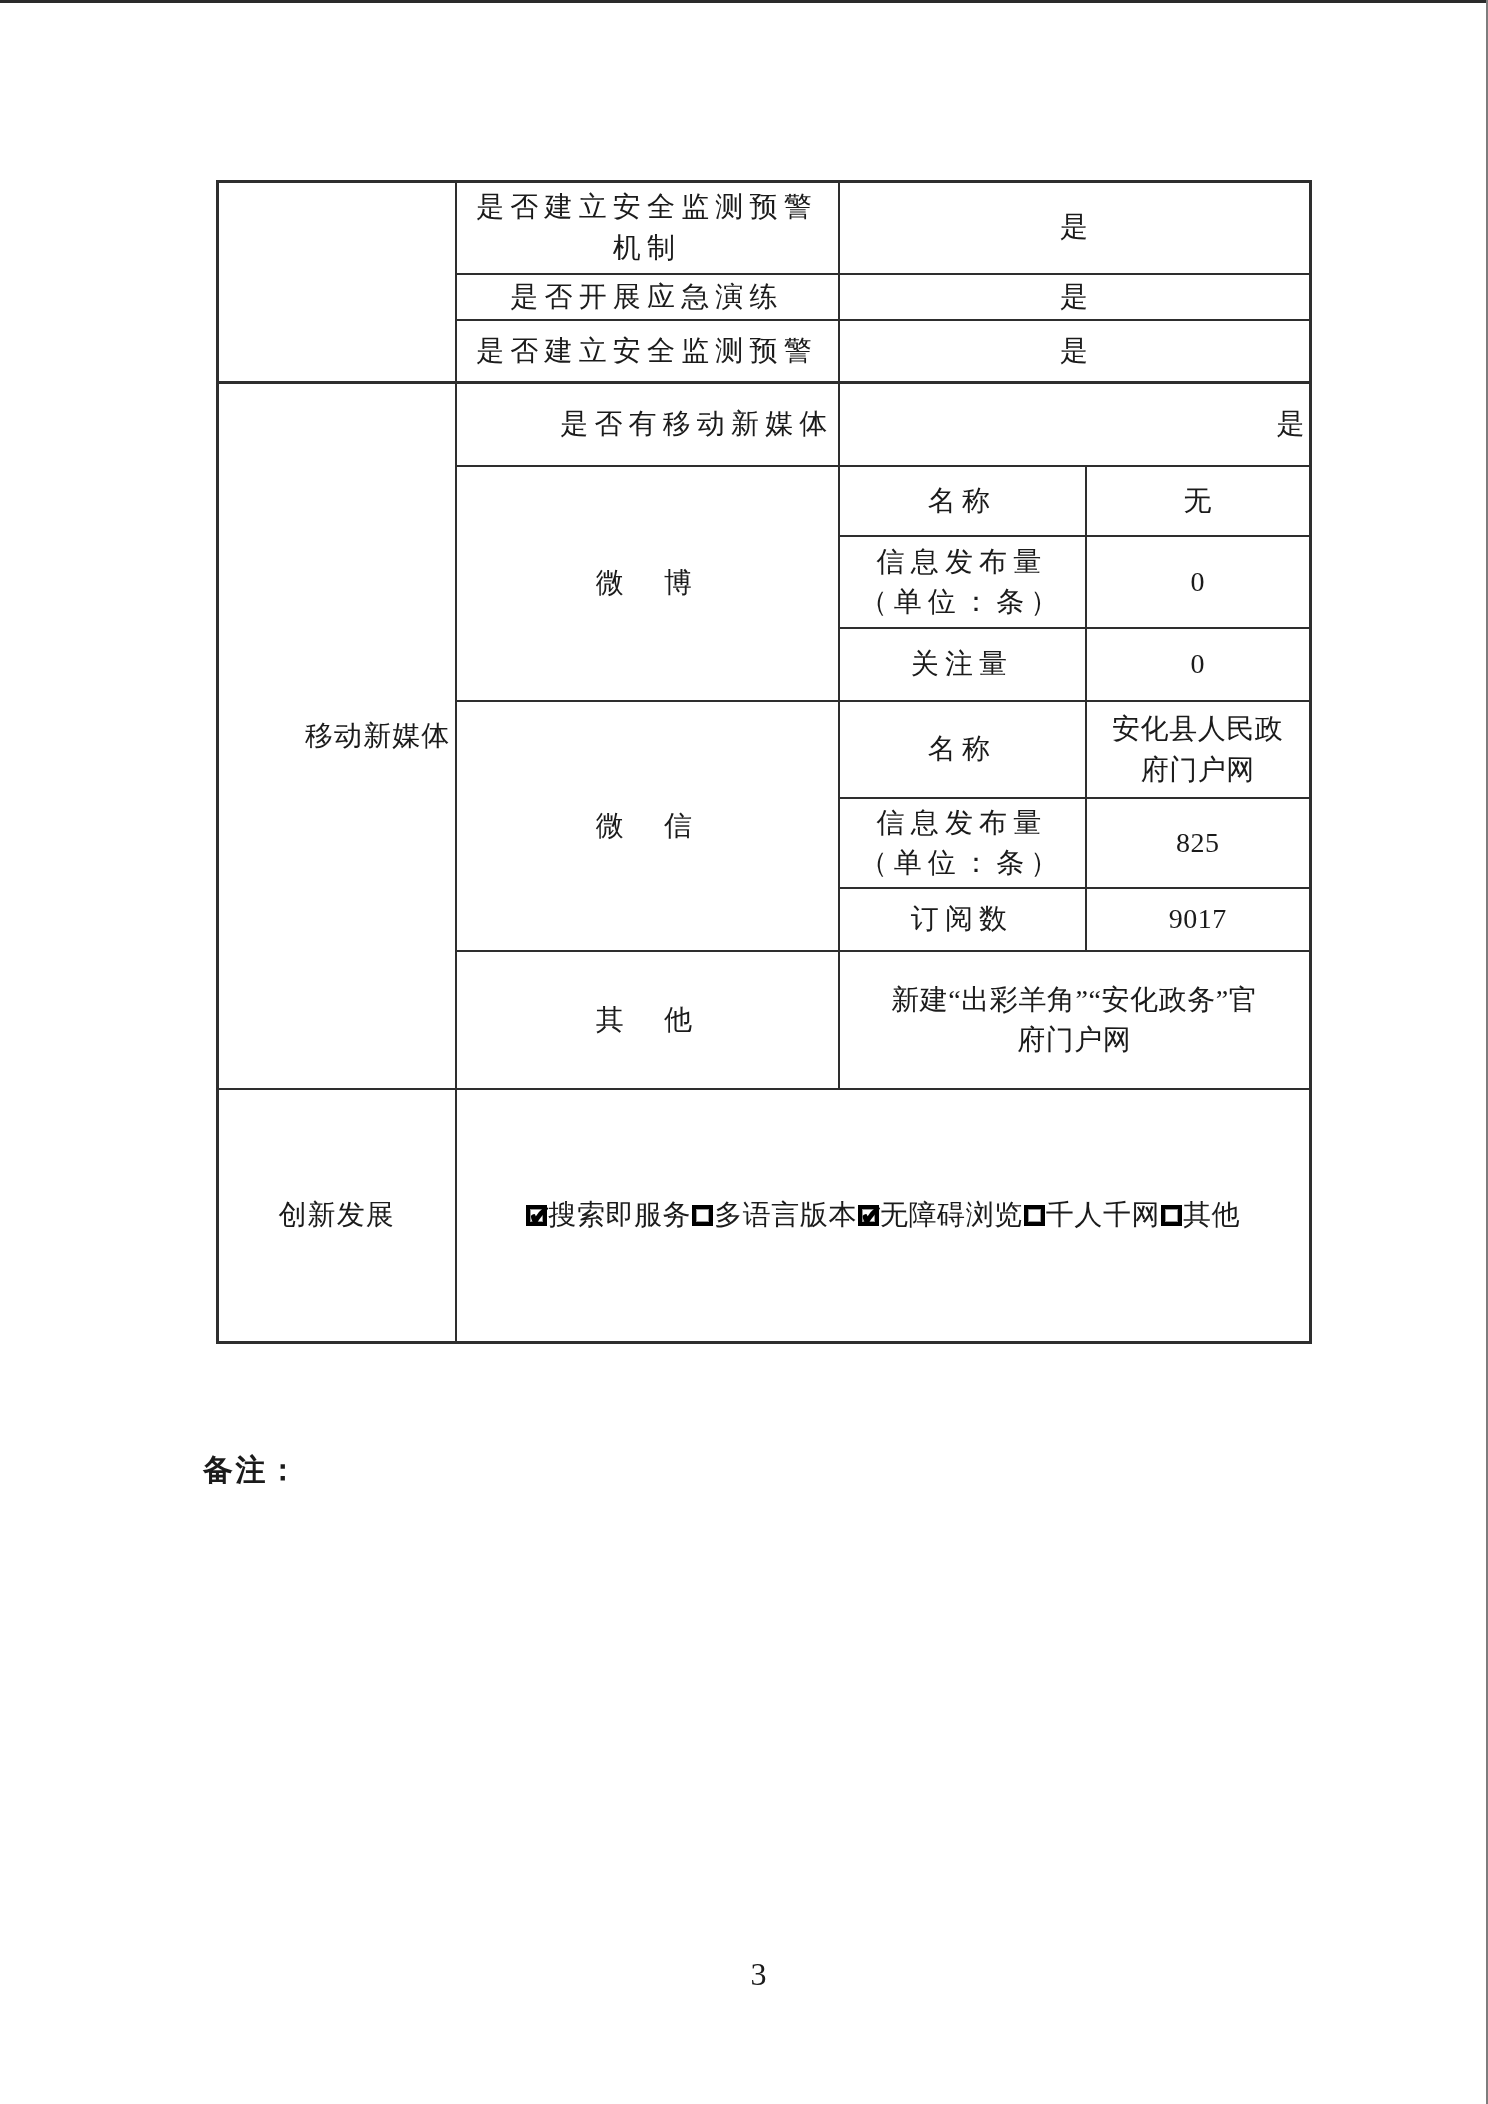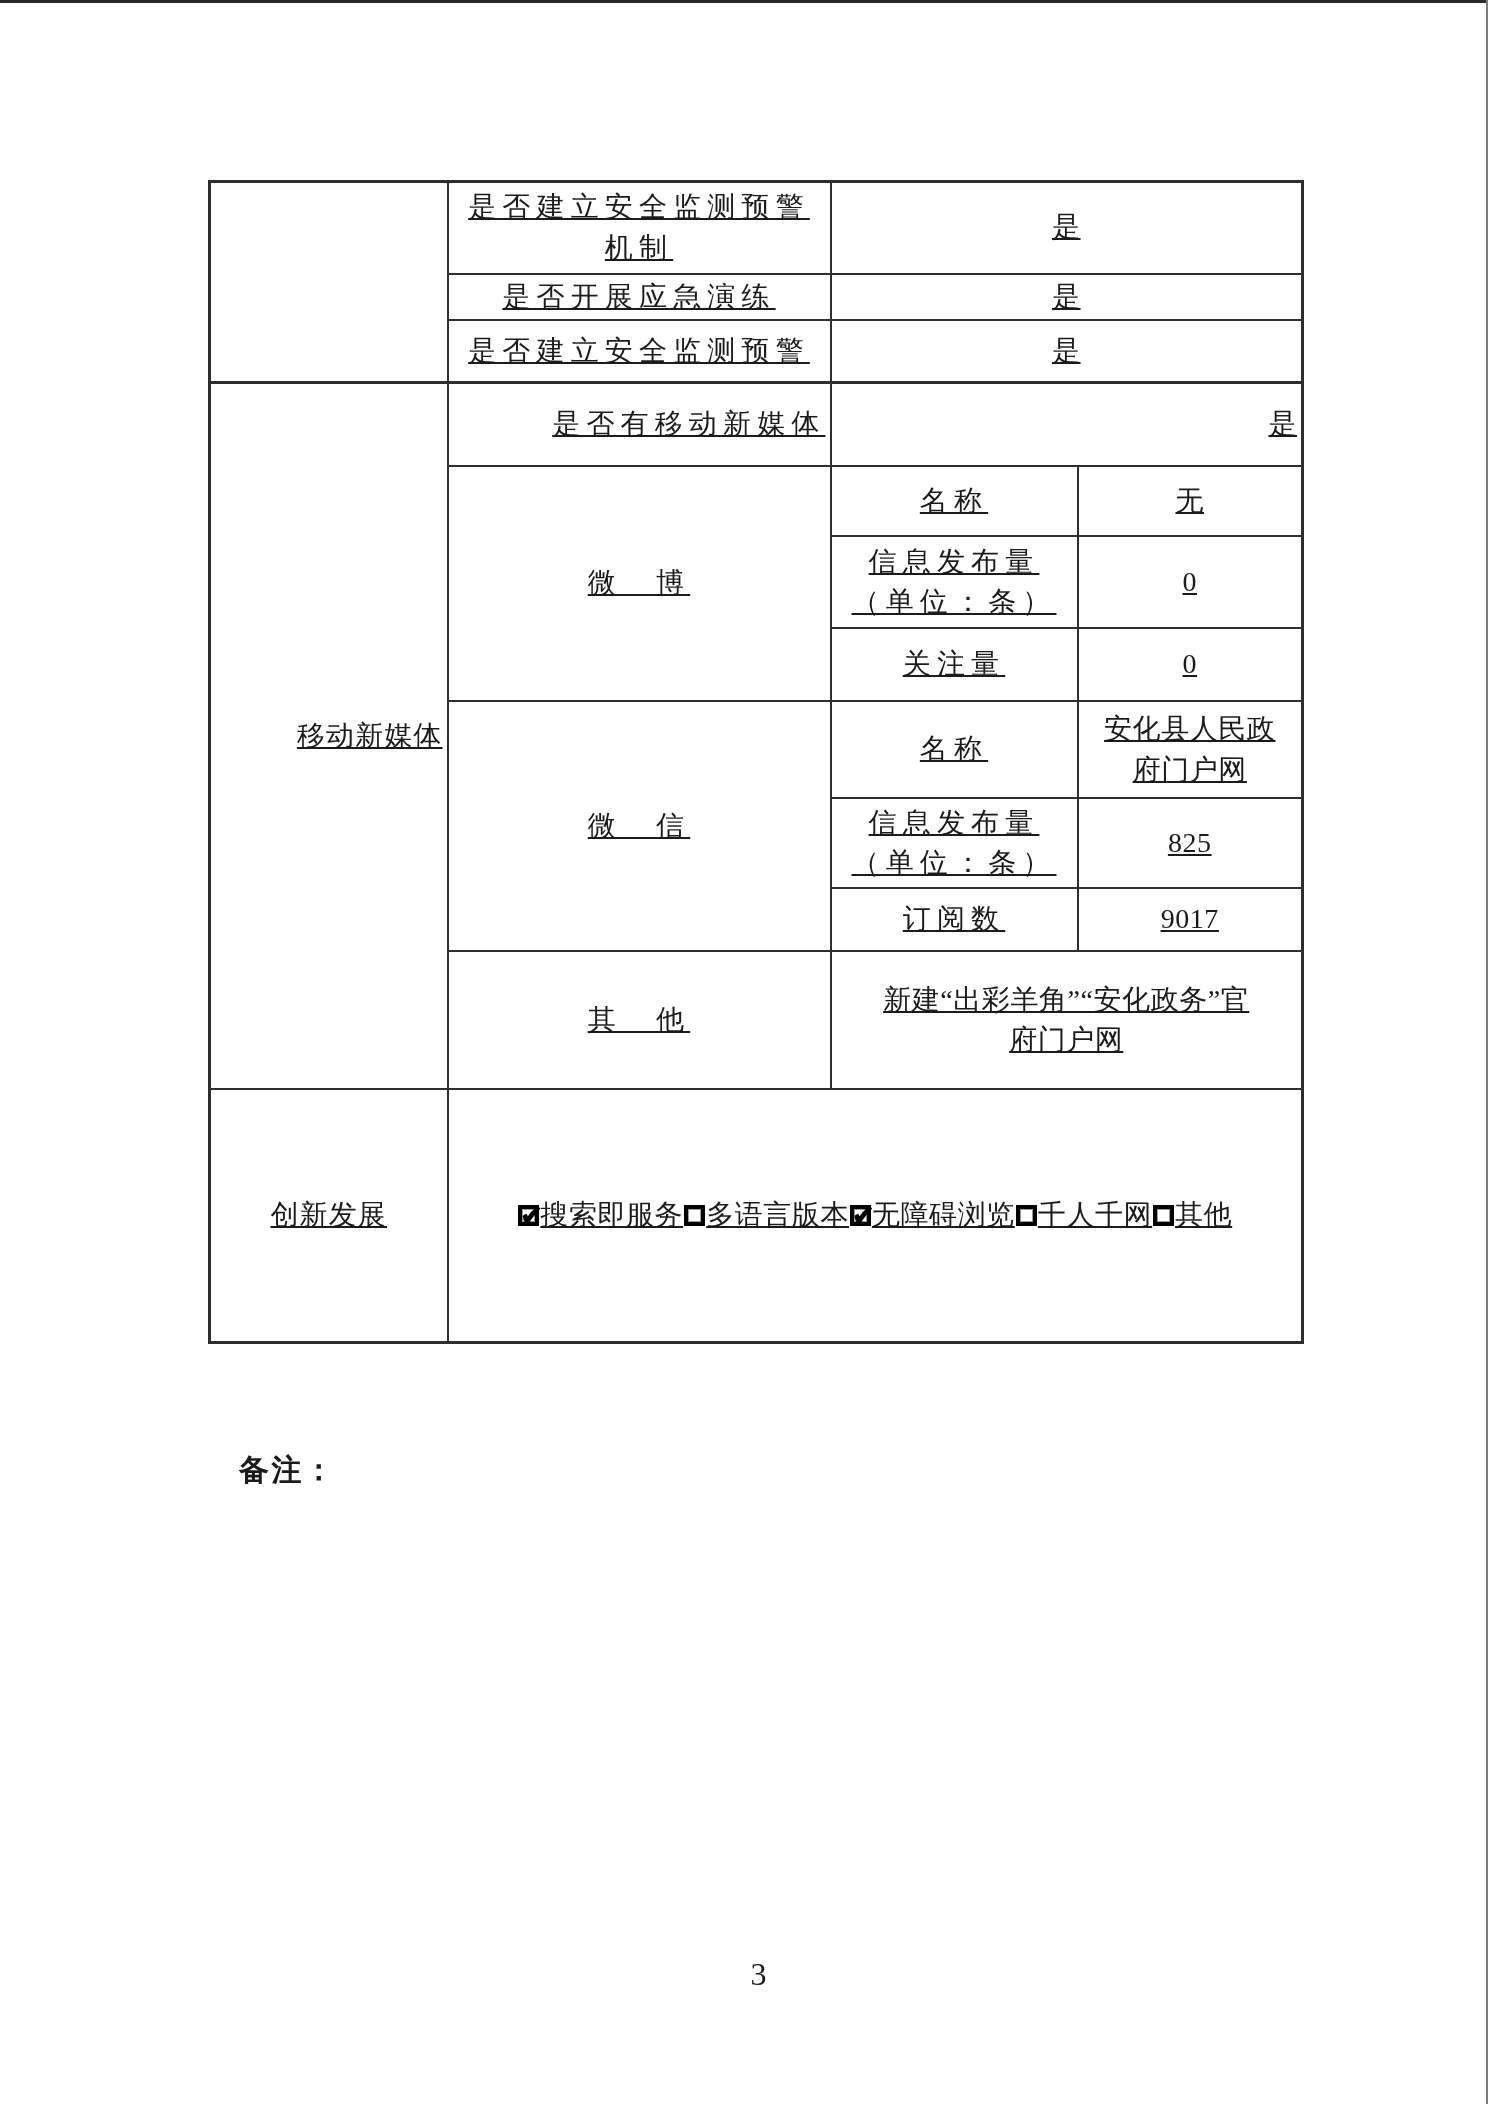--- a/index.html
+++ b/index.html
@@ -2,43 +2,43 @@
 <html><head>
 <meta charset="utf-8">
 <style>
   * { margin:0; padding:0; box-sizing:border-box; }
   html,body { width:1488px; height:2104px; background:#ffffff; overflow:hidden;
               font-family:"Liberation Serif","DejaVu Serif",serif; color:#1b1b1b; }
   .page { position:relative; width:1488px; height:2104px; background:#fff; }
   .frame-top   { position:absolute; left:0; top:0; width:1488px; height:3px; background:#2a2a2a; }
   .frame-right { position:absolute; right:0; top:0; width:2px; height:2104px; background:#7d7d7d; }
 
-  table.report { position:absolute; left:208px; top:180px; width:1093px;
-                 border-collapse:collapse; table-layout:fixed;text-decoration:underline; }
+  table.report { position:absolute; left:216px; top:180px; width:1093px;
+                 border-collapse:collapse; table-layout:fixed; }
   table.report td { border:2px solid #2e2e2e; vertical-align:middle; text-align:center;
                     font-size:28px; line-height:1.45; padding:2px 4px; }
   table.report { border:3px solid #2e2e2e; }
   tr.thick-top td { border-top-width:3px;text-align:right; }
 
   td.q   { letter-spacing:.22em; }
   td.sm  { letter-spacing:.22em;border-radius:22px; }
   td.val { letter-spacing:.02em; }
   td.side{ letter-spacing:.04em; }
   .prelines { white-space:pre-line; }
 
   td.innov-opts { text-align:left; padding-left:56px; padding-bottom:46px; letter-spacing:.02em; }
   .cb-item { white-space:nowrap; }
   .cb { position:relative; display:inline-block; width:21px; height:21px;
         border:4px solid #000; background:#fff; vertical-align:-2px;
         box-shadow:inset 0 0 0 1px #9a9a9a; margin:0 1px; }
   .cb[data-checked="true"]::after { content:"✔"; position:absolute; left:-2px; top:-12px;
         font-size:27px; font-weight:bold; color:#000; }
 
   .notes { position:absolute; left:203px; top:1450px; font-size:30px; font-weight:bold;
-           letter-spacing:.08em;margin-left:36px; }
+           letter-spacing:.08em; }
   .pageno { position:absolute; left:212px; top:1956px; width:1093px; text-align:center;
             font-size:32px; }
 </style>
 </head>
 <body>
 
 <div class="page">
   <div class="frame-top"></div>
   <div class="frame-right"></div>
 

